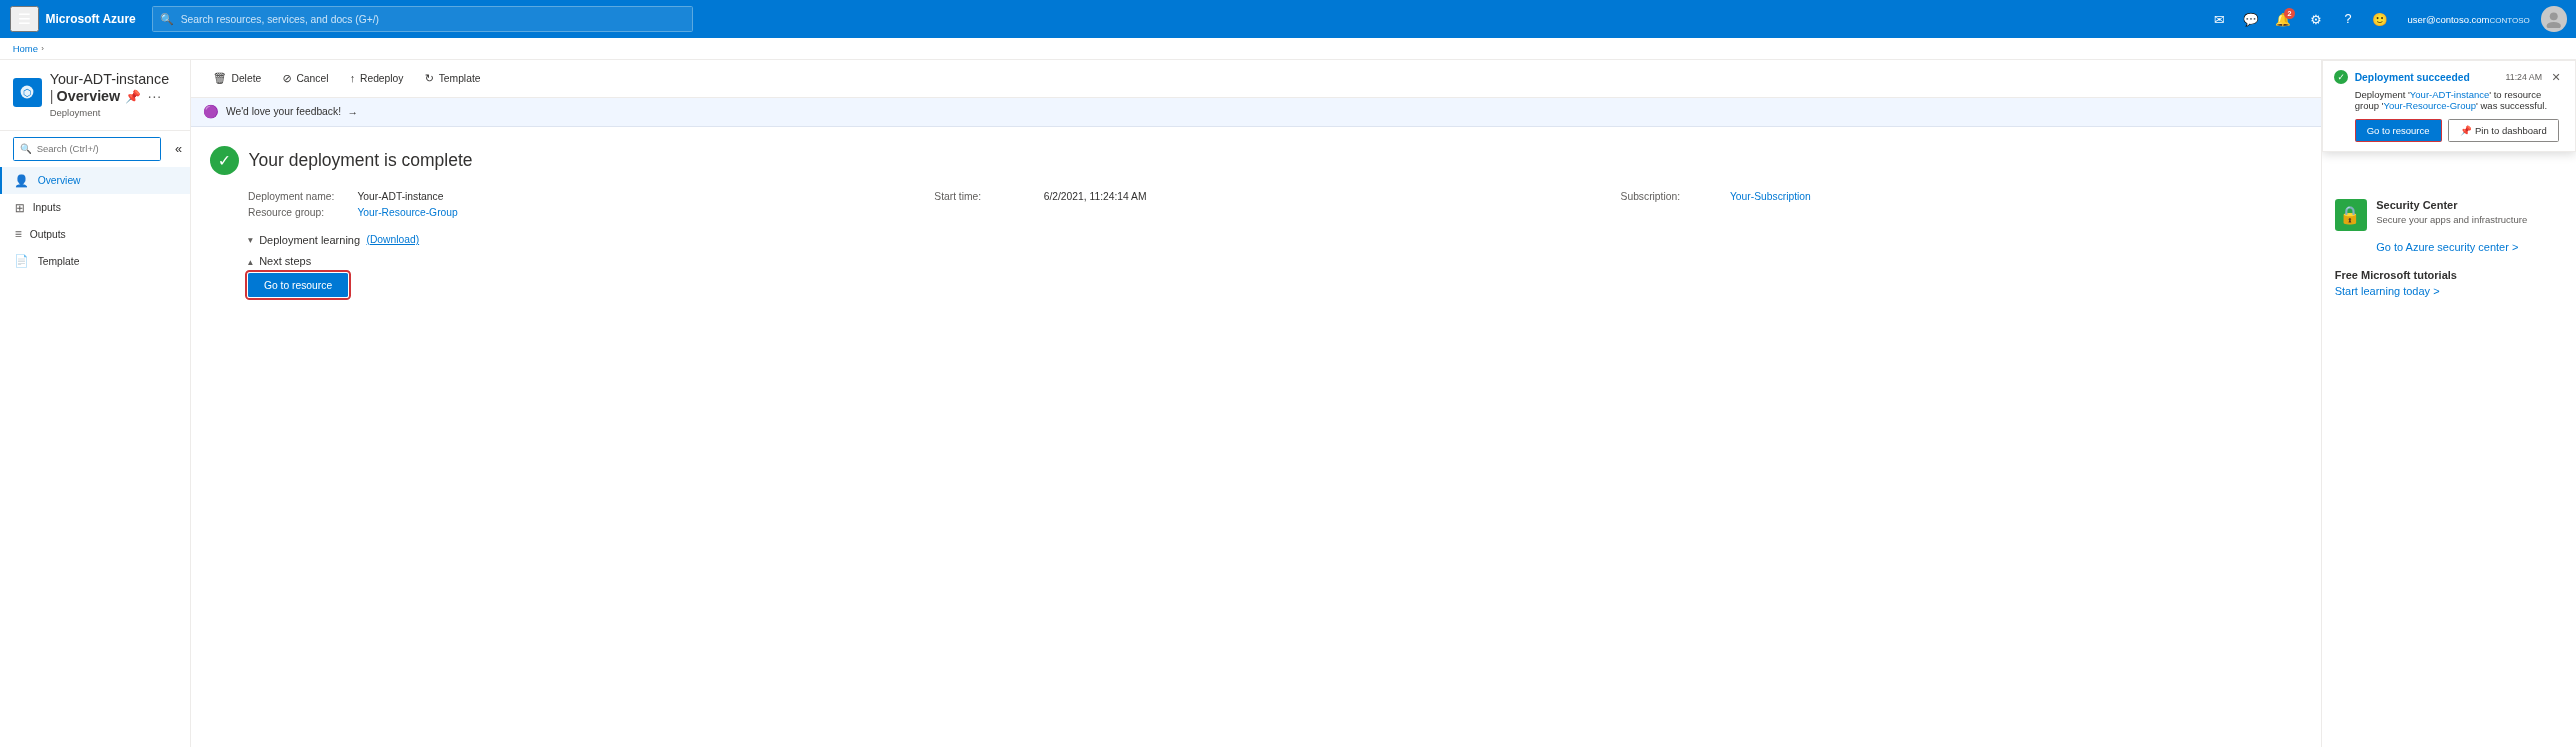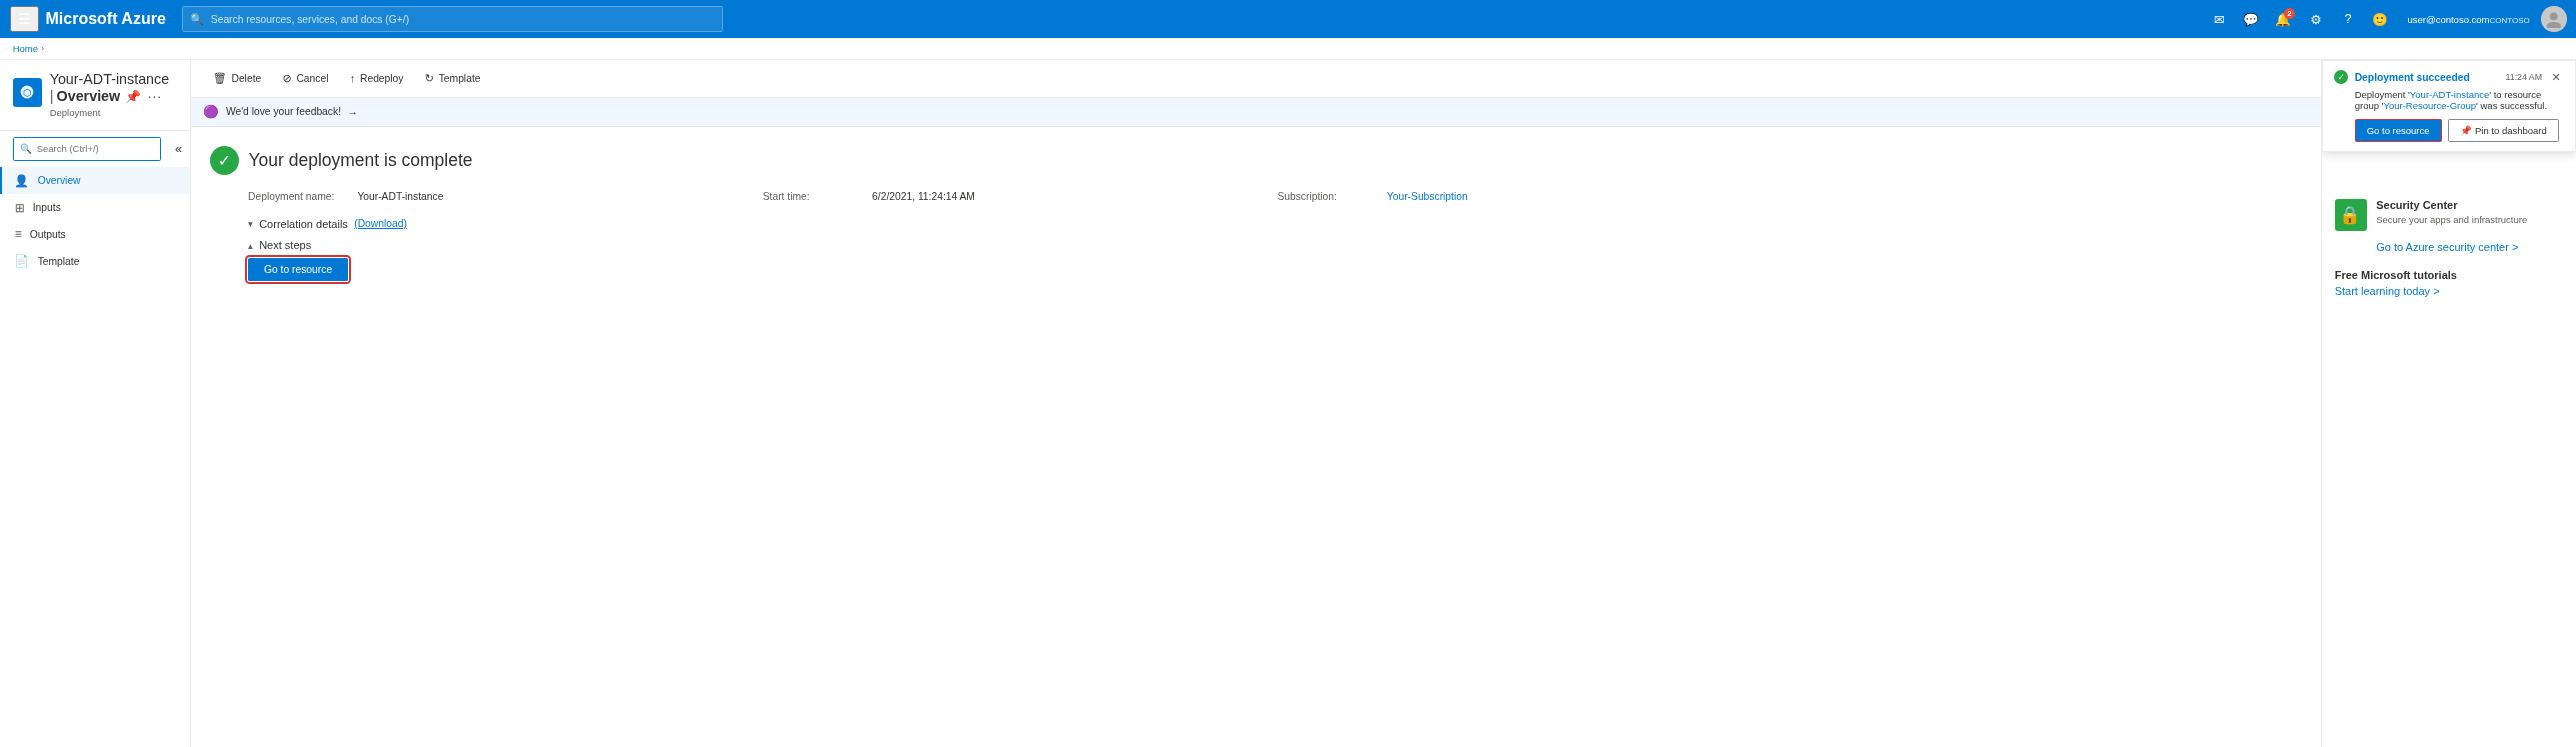--- a/index.html
+++ b/index.html
@@ -3,21 +3,21 @@
   <meta charset="utf-8">
   <style>
     * { box-sizing: border-box; margin: 0; padding: 0; }
     body { font-family: 'Segoe UI', Arial, sans-serif; font-size: 10.3px; background: #f3f2f1; overflow: hidden; }
 
     
     .topnav {
       display: flex; align-items: center; background: #0078d4; height: 38px; padding: 0 9.5px; gap: 6.4px;
     }
     .topnav-hamburger { color: white; font-size: 14.3px; cursor: pointer; padding: 3.2px 6.4px; }
-    .topnav-logo { color: white; font-weight: 600; font-size: 16px; margin-right: 9.5px; white-space: nowrap; }
+    .topnav-logo { color: white; font-weight: 600; font-size: 12px; margin-right: 9.5px; white-space: nowrap; }
     .topnav-search {
       flex: 1; display: flex; align-items: center; background: #1a86d8; border: 0.8px solid #5ba9e0;
       border-radius: 1.6px; padding: 0 8px; height: 25.5px; max-width: 541px;
     }
     .topnav-search input {
       background: transparent; border: none; outline: none; color: white; font-size: 10.3px; width: 100%;
     }
     .topnav-search input::placeholder { color: #cce4f7; }
     .topnav-search-icon { color: #cce4f7; margin-right: 6.4px; font-size: 11px; }
     .topnav-icons { display: flex; align-items: center; gap: 3.2px; margin-left: auto; }
@@ -131,21 +131,21 @@
     .success-icon-large {
       width: 29px; height: 29px; background: #28a745; border-radius: 50%;
       display: flex; align-items: center; justify-content: center; color: white; font-size: 16px; flex-shrink: 0;
     }
     .deployment-complete-title { font-size: 17.5px; font-weight: 300; color: #323130; }
     .detail-row { display: flex; gap: 6.4px; margin-bottom: 4.8px; font-size: 10.3px; }
     .detail-label { color: #605e5c; min-width: 103px; }
     .detail-value { color: #323130; }
     .detail-value a { color: #0078d4; text-decoration: none; }
 
-    .details-grid { display: grid; grid-template-columns: 1fr 1fr 1fr 1fr; gap: 4.8px; margin-left: 38px; margin-bottom: 16px; }
+    .details-grid { display: grid; grid-template-columns: 1fr 1fr 1fr; gap: 4.8px; margin-left: 38px; margin-bottom: 16px; }
     .details-grid .detail-row { margin-bottom: 0; }
 
     .section-toggle {
       display: flex; align-items: center; gap: 6.4px; cursor: pointer; font-size: 11px;
       font-weight: 500; color: #323130; margin-bottom: 6.4px; margin-left: 38px;
       background: none; border: none; padding: 0;
     }
     .section-toggle-icon { font-size: 9.5px; color: #605e5c; }
 
     .next-steps-section { margin-left: 38px; margin-top: 6.4px; }
@@ -337,25 +337,29 @@
           <span class="detail-value">Your-ADT-instance</span>
         </div>
         <div class="detail-row">
           <span class="detail-label">Start time:</span>
           <span class="detail-value">6/2/2021, 11:24:14 AM</span>
         </div>
         <div class="detail-row">
           <span class="detail-label">Subscription:</span>
           <span class="detail-value"><a href="#">Your-Subscription</a></span>
         </div>
+        <div class="detail-row">
+          <span class="detail-label">Resource group:</span>
+          <span class="detail-value"><a href="#">Your-Resource-Group</a></span>
+        </div>
       </div>
 
       <button class="section-toggle">
         <span class="section-toggle-icon">▾</span>
-        <span>Correlation details</span>
+        <span>Deployment learning</span>
         <a href="#" style="color:#0078d4;font-size:10.3px;font-weight:400;">(Download)</a>
       </button>
 
       <button class="section-toggle" style="margin-top:9.5px;">
         <span class="section-toggle-icon">▴</span>
         <span>Next steps</span>
       </button>
 
       <div class="next-steps-section">
         <button class="go-to-resource-btn">Go to resource</button>

